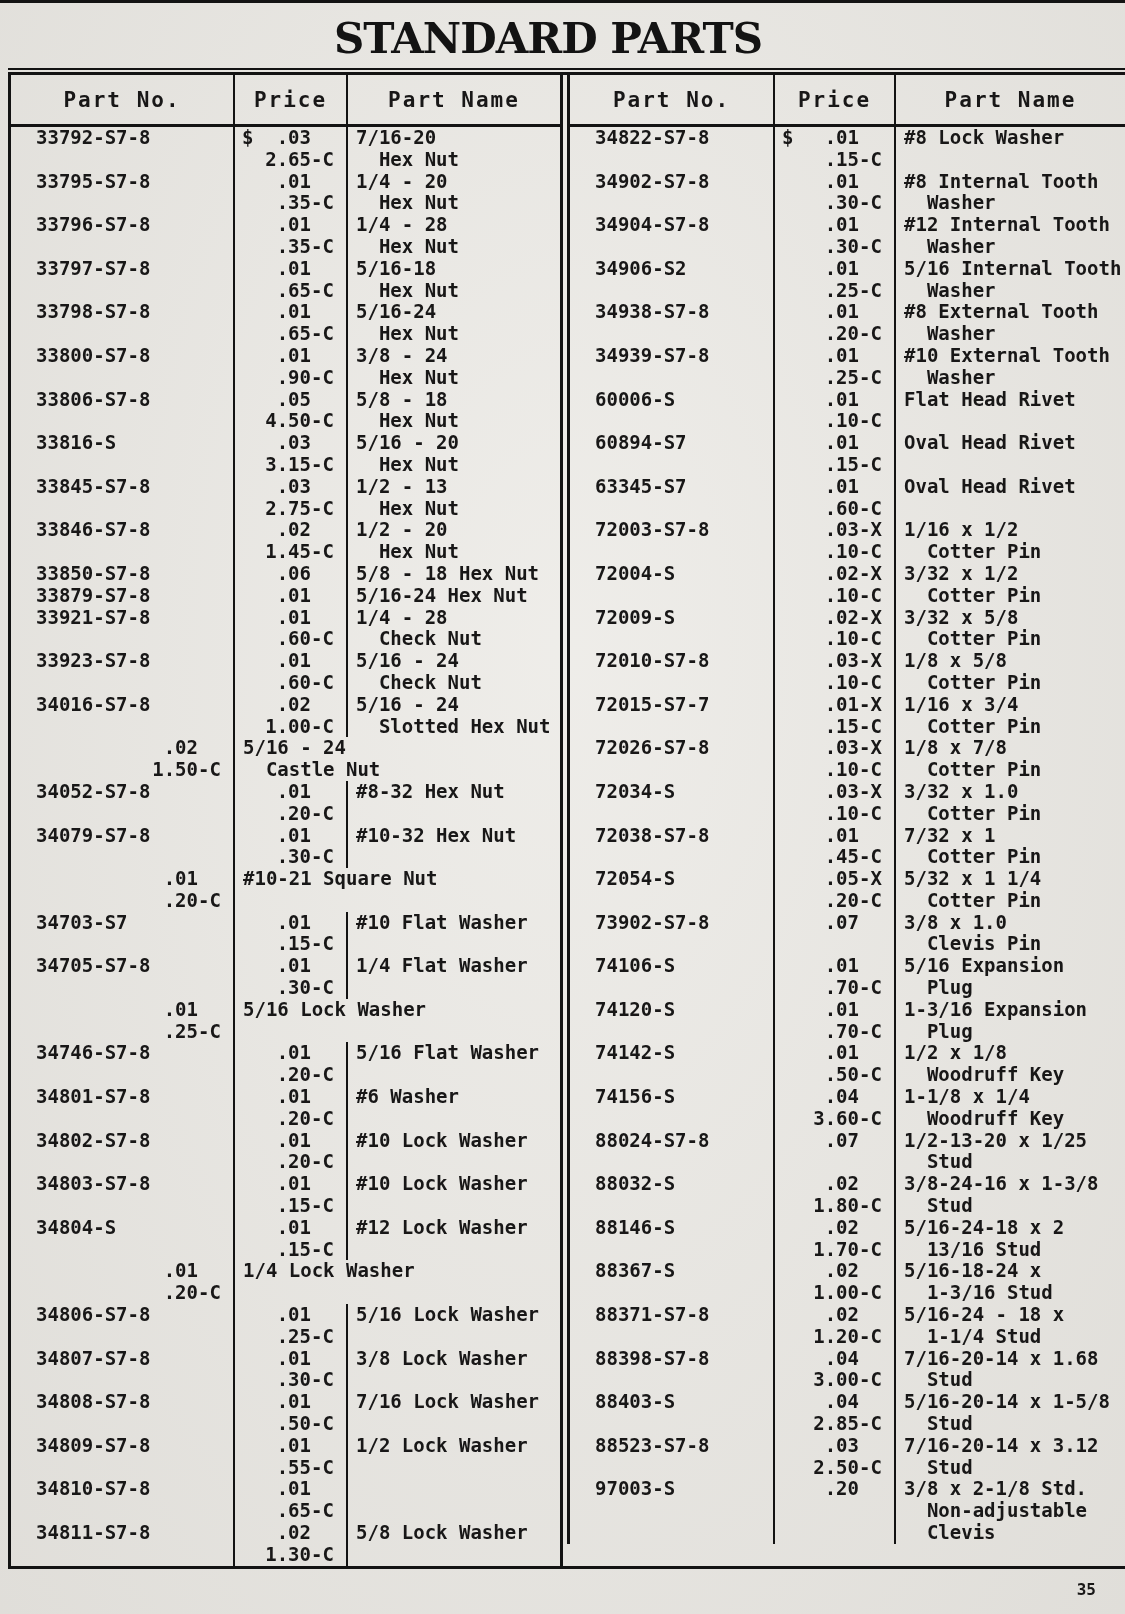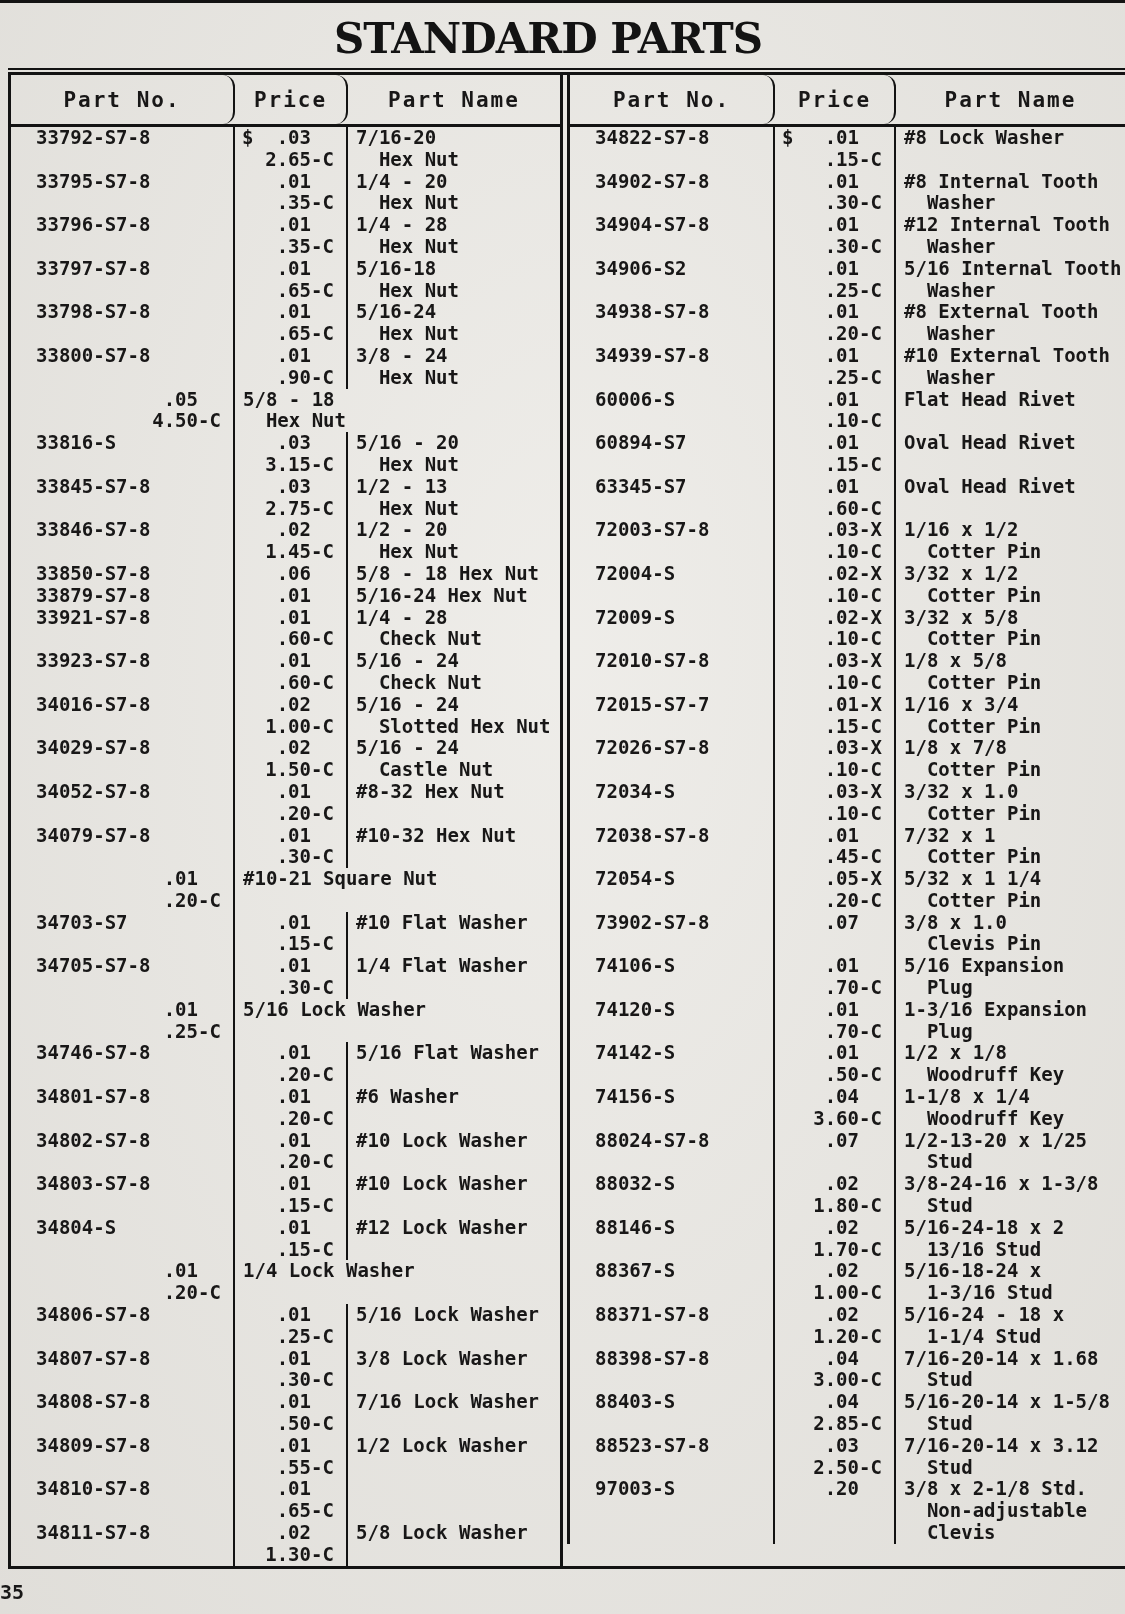--- a/index.html
+++ b/index.html
@@ -36,34 +36,34 @@
   .half.right{flex:1;margin-left:4px;border-left:3px solid #131313;}
   .hdr{
     display:grid;height:49px;
     border-bottom:3px solid #131313;
     align-items:center;text-align:center;
     font-size:21px;letter-spacing:2px;
   }
   .half.left .hdr, .half.left .entry{grid-template-columns:224px 113px 1fr;}
   .half.right .hdr, .half.right .entry{grid-template-columns:205px 121px 1fr;}
   .hcell{height:100%;display:flex;align-items:center;justify-content:center;}
-  .hcell.b{border-right:2px solid #131313;border-radius:12px;}
+  .hcell.b{border-right:2px solid #131313;}
   .entry{display:grid;}
   .cell{min-height:21.8px;}
   .cell.pn{padding-left:25px;border-right:2px solid #131313;}
   .cell.pr{border-right:2px solid #131313;padding-right:8px;}
   .cell.nm{padding-left:8px;white-space:pre;}
   .line{height:21.8px;line-height:21.8px;font-size:19px;}
   .prline{display:flex;justify-content:flex-end;}
   .prline .dollar{margin-right:auto;margin-left:7px;}
   .prline .pv{text-align:right;}
   .prline .ps{width:27px;text-align:left;}
   .pagenum{
     position:absolute;left:0;width:1096px;top:1580px;
-    text-align:left;font-size:20px;
+    text-align:right;font-size:16px;
   }
 </style>
 </head>
 <body>
 
 <div class="page">
   <div class="topstrip"></div>
   <div class="title">STANDARD PARTS</div>
 
   <div class="table">
@@ -166,20 +166,23 @@
                 <div class="ps"></div>
               </div>
               <div class="line prline">
                 <div class="pv">.90</div>
                 <div class="ps">-C</div>
               </div>
             </div>
             <div class="cell nm"><div class="line">3/8 - 24</div><div class="line">  Hex Nut</div></div>
           </div>
           <div class="entry">
+            <div class="cell pn">
+              <div class="line">33806-S7-8</div>
+            </div>
             <div class="cell pr">
               <div class="line prline">
                 <div class="pv">.05</div>
                 <div class="ps"></div>
               </div>
               <div class="line prline">
                 <div class="pv">4.50</div>
                 <div class="ps">-C</div>
               </div>
             </div>
@@ -299,23 +302,20 @@
                 <div class="ps"></div>
               </div>
               <div class="line prline">
                 <div class="pv">1.00</div>
                 <div class="ps">-C</div>
               </div>
             </div>
             <div class="cell nm"><div class="line">5/16 - 24</div><div class="line">  Slotted Hex Nut</div></div>
           </div>
           <div class="entry">
-            <div class="cell pn">
-              <div class="line">34029-S7-8</div>
-            </div>
             <div class="cell pr">
               <div class="line prline">
                 <div class="pv">.02</div>
                 <div class="ps"></div>
               </div>
               <div class="line prline">
                 <div class="pv">1.50</div>
                 <div class="ps">-C</div>
               </div>
             </div>

